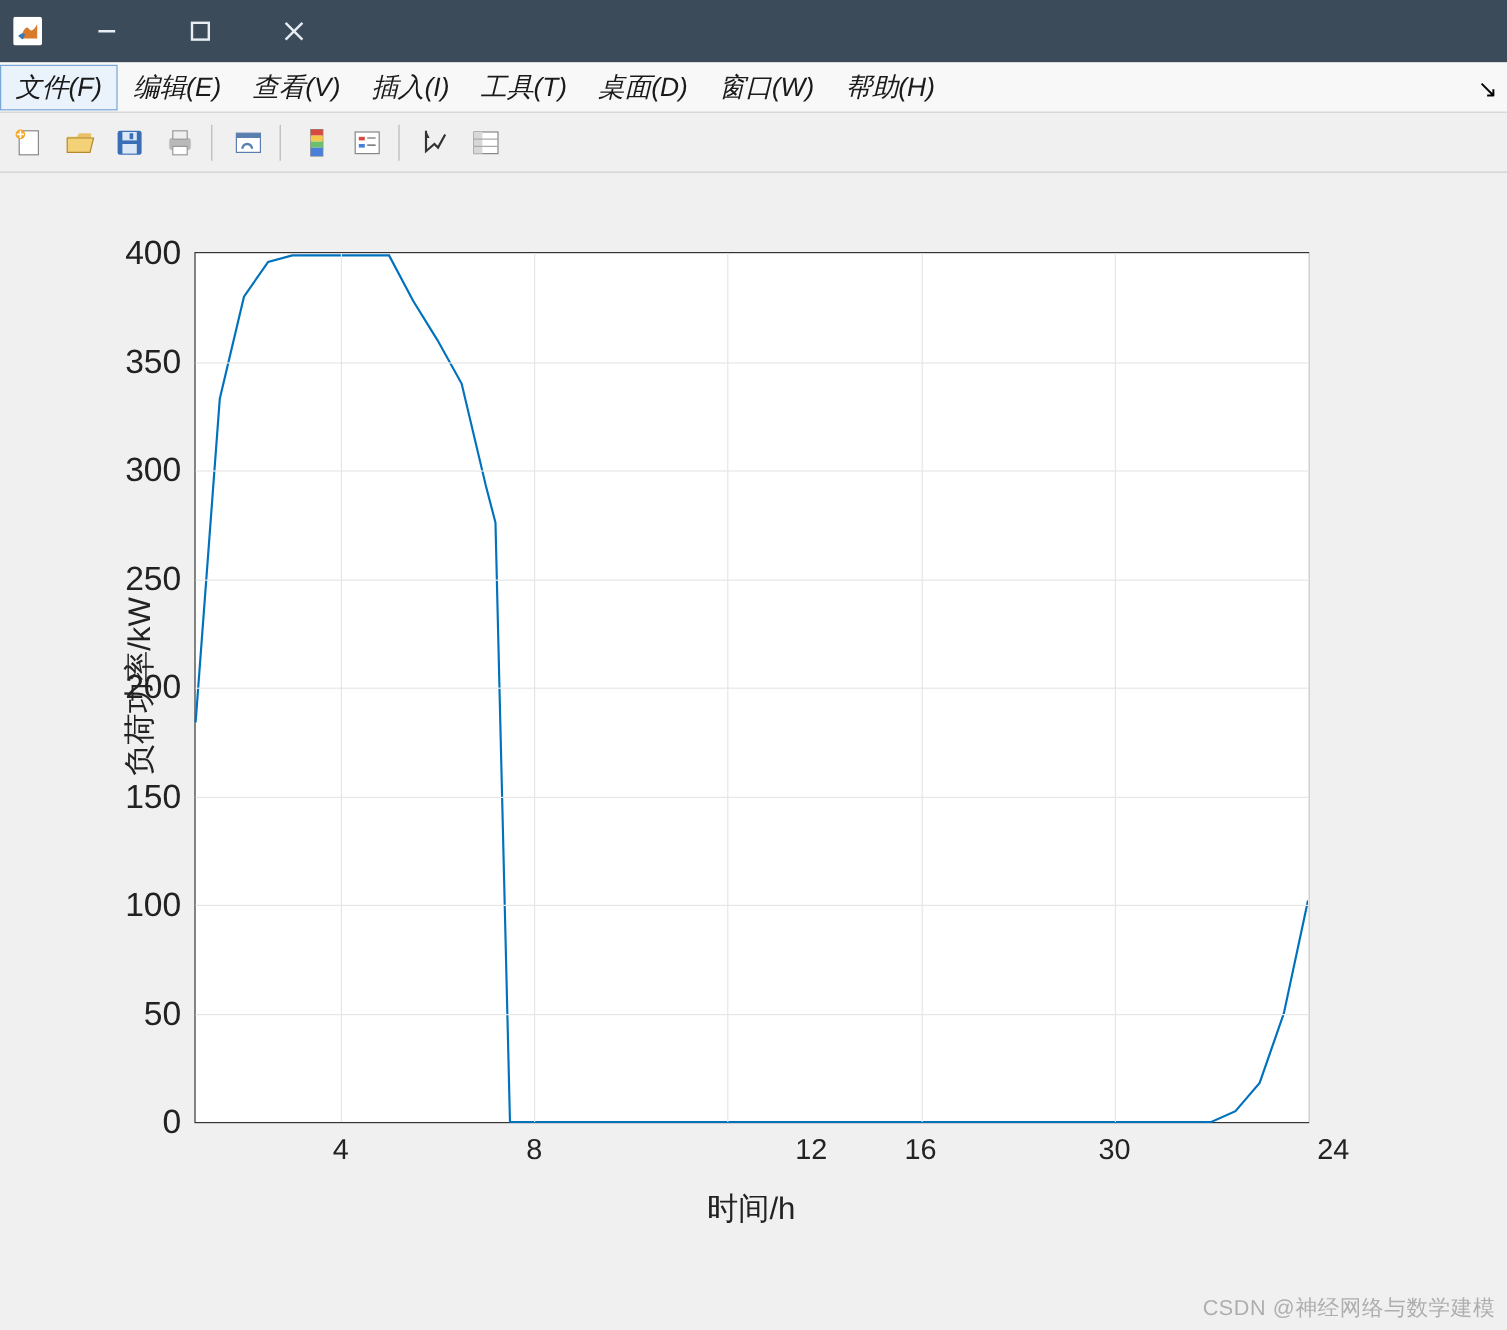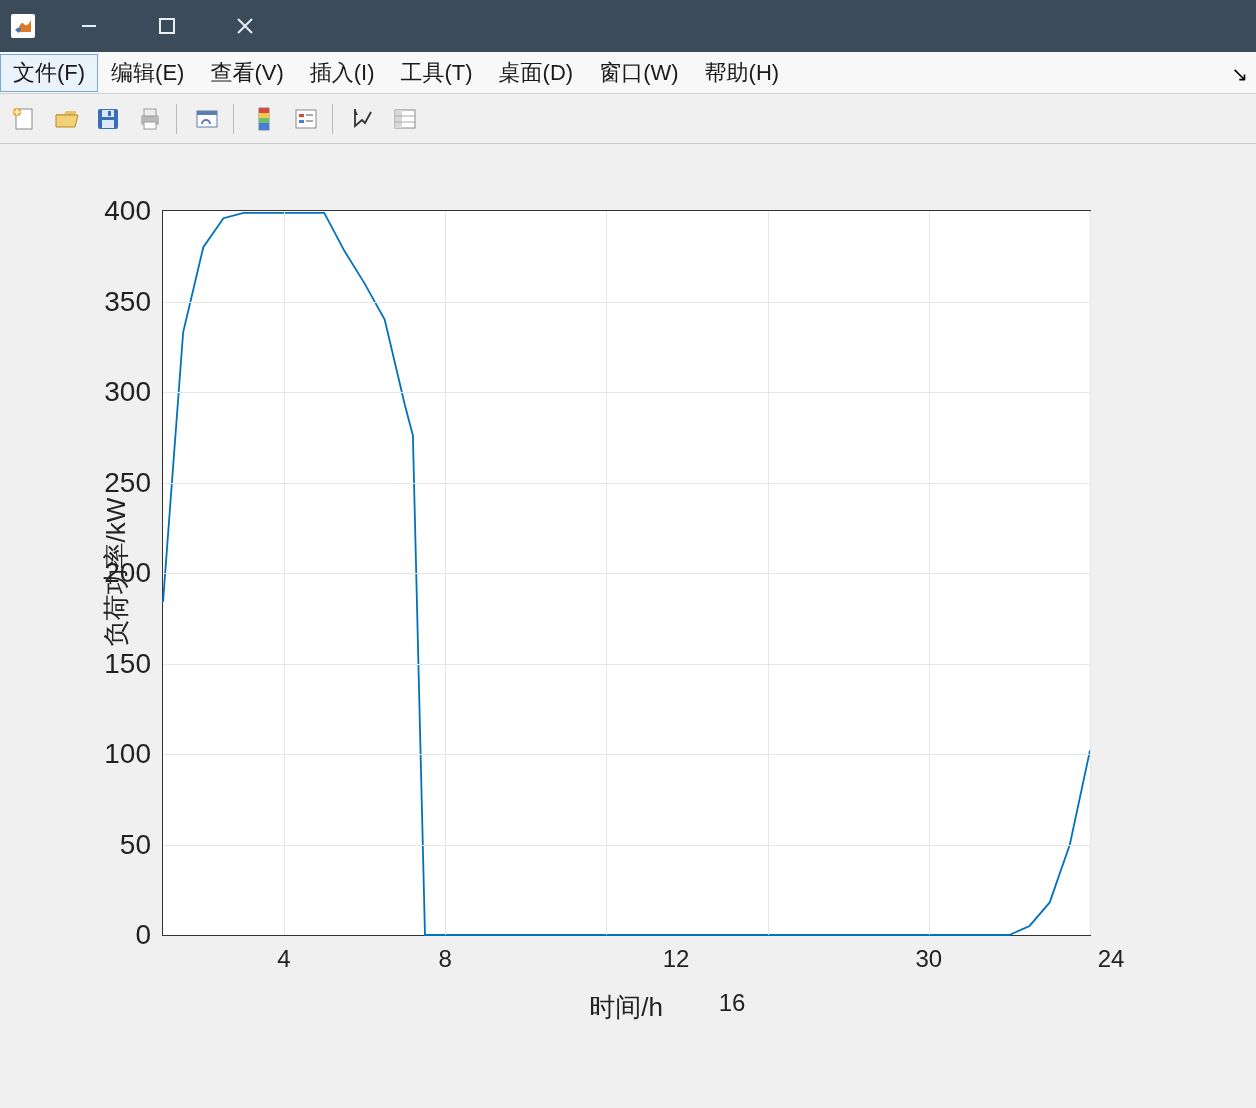--- a/index.html
+++ b/index.html
@@ -37,20 +37,21 @@
       display: flex;
       align-items: center;
       font-size: 22px;
       color: #1a1a1a;
       position: relative;
     }
     .menu-item {
       padding: 3px 12px;
       border: 1px solid transparent;
       cursor: default;
+      font-style: italic;
     }
     .menu-item.active { border: 1px solid #7aa7d8; background: #eaf2fb; }
     .menu-arrow { position: absolute; right: 8px; top: 10px; font-size: 20px; color: #000; }
     .toolbar {
       background: #f0f0f0;
       border-bottom: 1px solid #c8c8c8;
       height: 50px;
       display: flex;
       align-items: center;
       padding-left: 6px;
@@ -252,21 +253,21 @@
     <svg class="line" id="line-svg" viewBox="0 0 927 724">
         <polyline points="0,390.96 20.152173913043477,121.26999999999998 40.30434782608695,36.200000000000045 60.45652173913043,7.240000000000009 80.6086956521739,1.8099999999999454 120.91304347826086,1.8099999999999454 161.2173913043478,1.8099999999999454 181.3695652173913,39.82000000000005 201.52173913043478,72.39999999999998 221.67391304347828,108.60000000000002 241.82608695652172,193.66999999999996 249.88695652173914,224.44000000000005 261.9782608695652,724 282.1304347826087,724 322.4347826086956,724 362.7391304347826,724 403.04347826086956,724 443.34782608695656,724 483.65217391304344,724 523.9565217391304,724 564.2608695652174,724 604.5652173913044,724 644.8695652173913,724 685.1739130434783,724 725.4782608695652,724 765.7826086956521,724 806.0869565217391,724 846.391304347826,724 866.5434782608696,714.95 886.6956521739131,691.42 906.8478260869565,633.5 927,539.38" fill="none" stroke="#0072bd" stroke-width="1.8"></polyline>
       </svg>
   <div class="grid-v" style="left: 120.913px;"></div>
       <div class="xtick" style="left: 120.913px;">4</div>
       <div class="grid-v" style="left: 282.13px;"></div>
       <div class="xtick" style="left: 282.13px;">8</div>
       <div class="grid-v" style="left: 443.348px;"></div>
       <div class="xtick" style="left: 465px; margin-left: 48px;">12</div>
       <div class="grid-v" style="left: 604.565px;"></div>
-      <div class="xtick" style="left: 569px; margin-top: 44px;">16</div>
+      <div class="xtick" style="left: 604px;">16</div>
       <div class="grid-v" style="left: 765.783px;"></div>
       <div class="xtick" style="left: 765.783px;">30</div>
       <div class="grid-v" style="left: 927px;"></div>
       <div class="xtick" style="left: 948px;">24</div>
       <div class="ytick" style="top: 724px;">0</div>
       <div class="grid-h" style="top: 633.5px;"></div>
       <div class="ytick" style="top: 633.5px;">50</div>
       <div class="grid-h" style="top: 543px;"></div>
       <div class="ytick" style="top: 543px;">100</div>
       <div class="grid-h" style="top: 452.5px;"></div>
@@ -274,13 +275,14 @@
       <div class="grid-h" style="top: 362px;"></div>
       <div class="ytick" style="top: 362px;">200</div>
       <div class="grid-h" style="top: 271.5px;"></div>
       <div class="ytick" style="top: 271.5px;">250</div>
       <div class="grid-h" style="top: 181px;"></div>
       <div class="ytick" style="top: 181px;">300</div>
       <div class="grid-h" style="top: 90.5px;"></div>
       <div class="ytick" style="top: 90.5px;">350</div>
       <div class="ytick" style="top: 0px;">400</div>
     </div>
+  <div class="watermark">CSDN @神经网络与数学建模</div>
 </div>
 
 </body></html>

